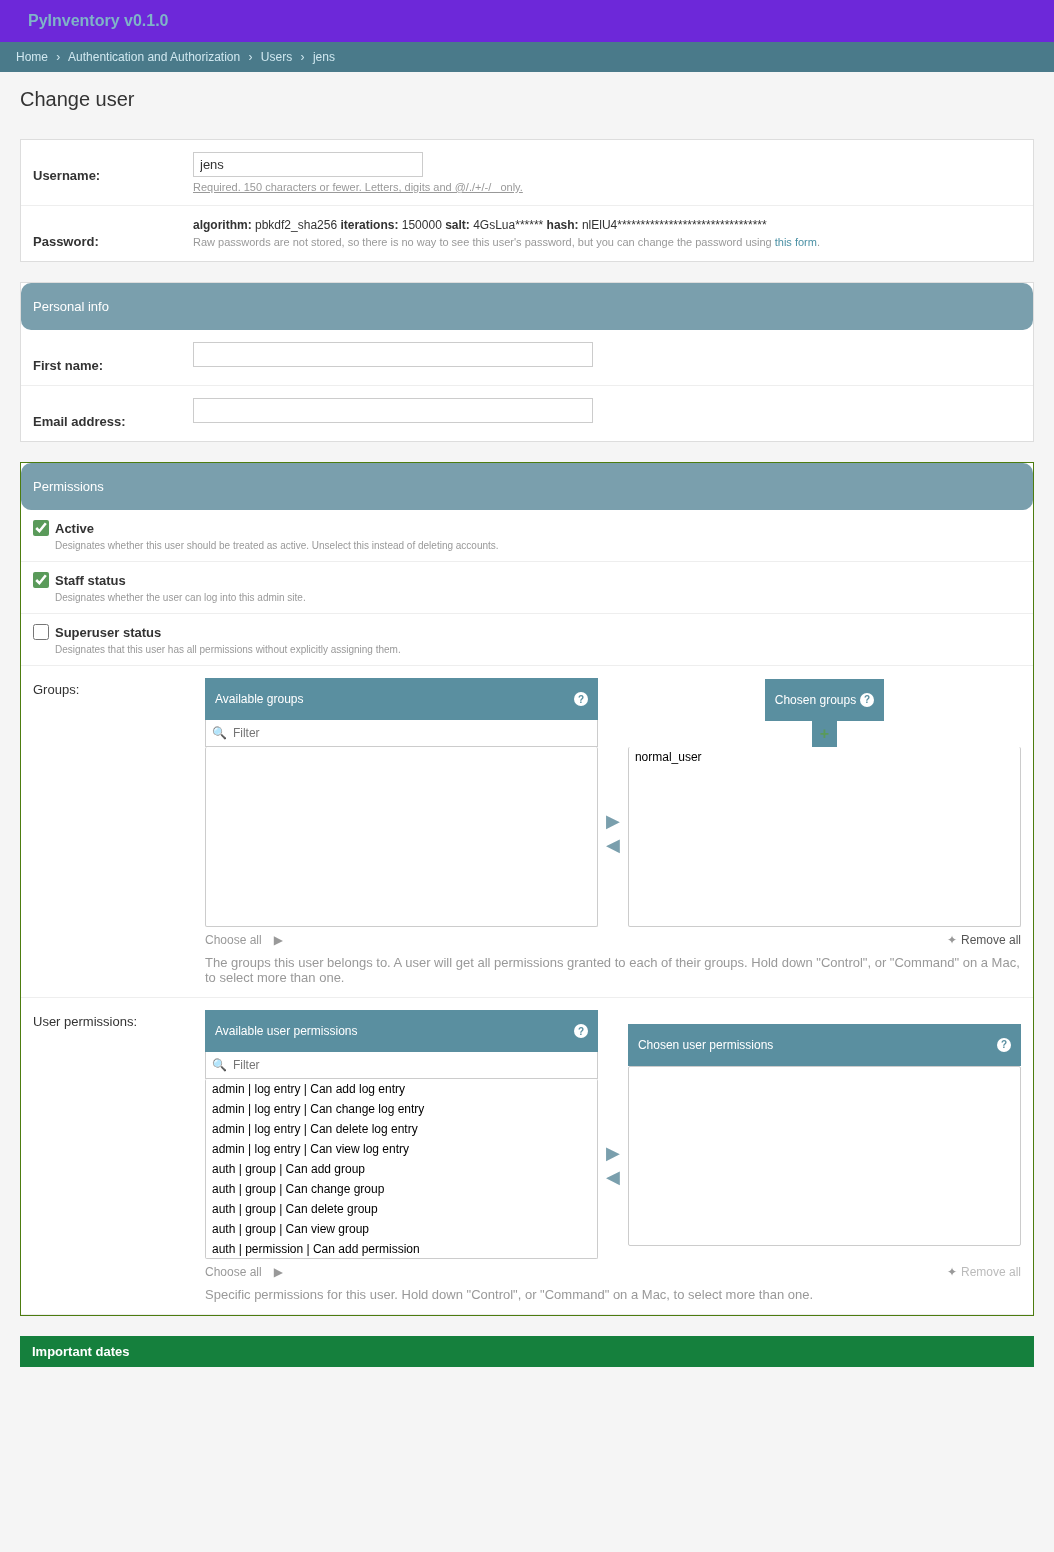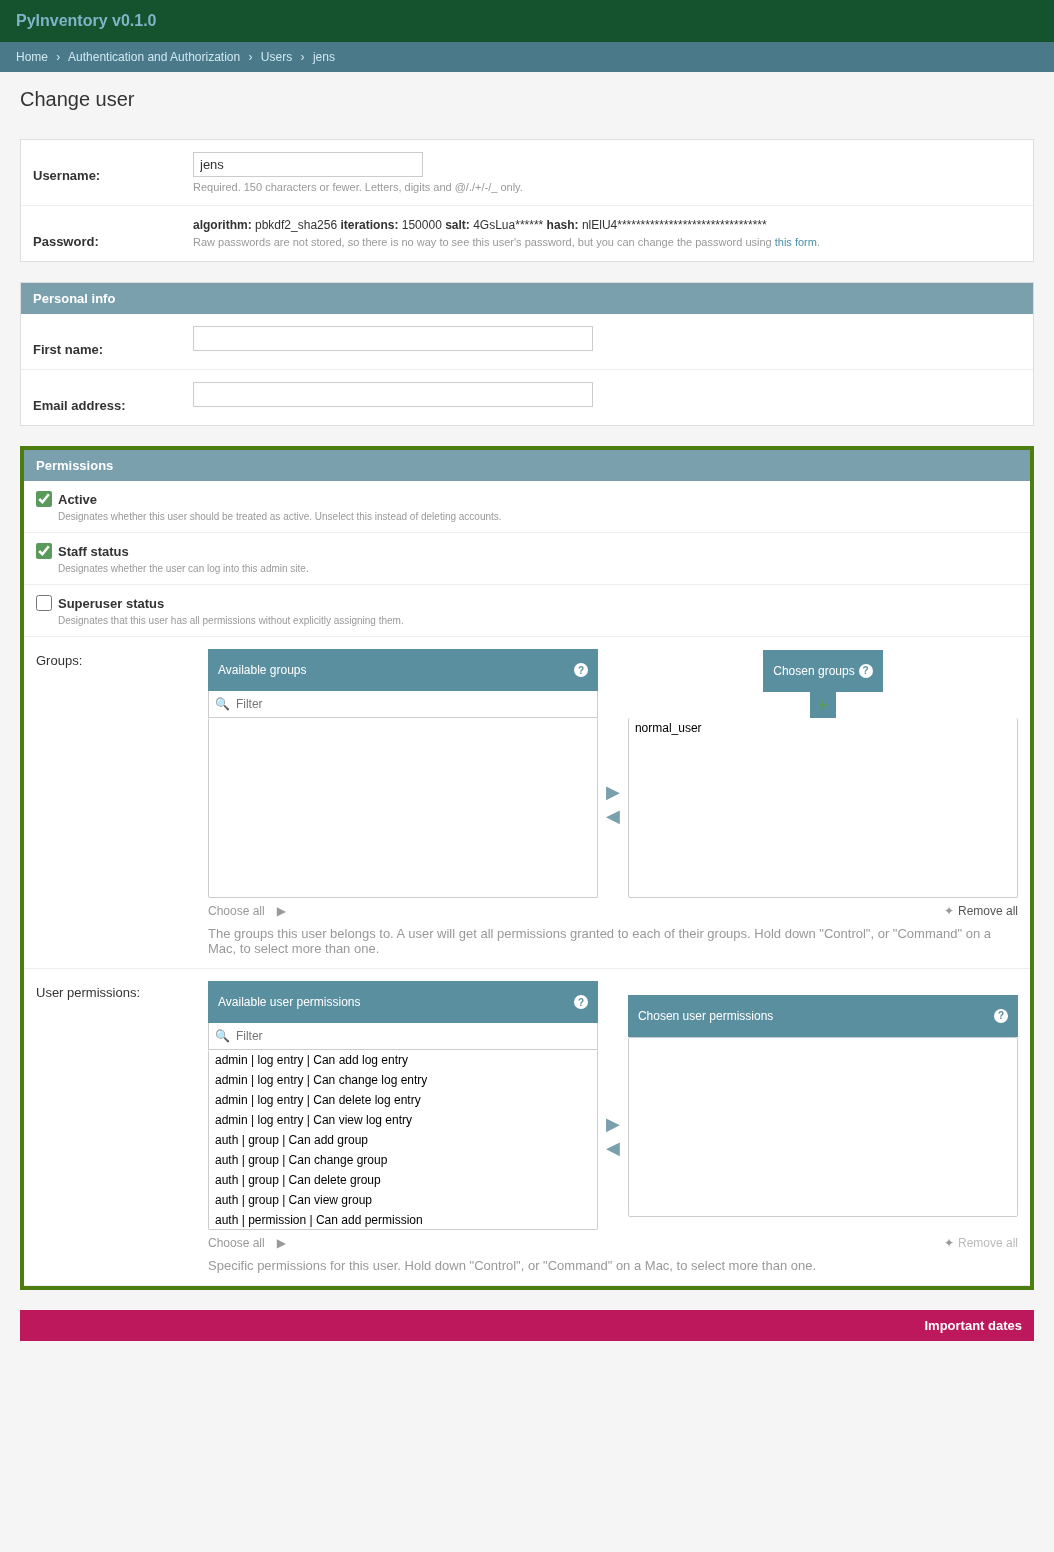--- a/index.html
+++ b/index.html
@@ -1,21 +1,21 @@
 <!DOCTYPE html>
 <html><head>
   <meta charset="utf-8">
   <style>
     * { box-sizing: border-box; margin: 0; padding: 0; }
     body { font-family: Arial, sans-serif; font-size: 13px; background: #f5f5f5; color: #333; }
 
     
     .app-header {
-      background: #14532d;
-      padding: 12px 16px;
+      background: #6d28d9;
+      padding: 12px 28px;
       color: #a8c4d0;
       font-size: 16px;
       font-weight: bold;
     }
     .app-header span { color: #7fb3c8; }
 
     
     .breadcrumb {
       background: #4a7a8a;
       padding: 8px 16px;
@@ -35,23 +35,24 @@
       margin-bottom: 20px;
       padding-bottom: 8px;
     }
 
     
     .form-section { background: #fff; border: 1px solid #ddd; margin-bottom: 20px; }
 
     .section-header {
       background: #7a9fad;
       color: #fff;
-      padding: 8px 12px;
-      font-size: 13px;
-      font-weight: bold;
+      padding: 16px 12px;
+      font-size: 13px;
+      font-weight: normal;
+      border-radius: 10px;
     }
 
     .form-row {
       display: flex;
       align-items: flex-start;
       padding: 12px 12px;
       border-bottom: 1px solid #eee;
     }
     .form-row:last-child { border-bottom: none; }
 
@@ -73,29 +74,30 @@
       border: 1px solid #ccc;
       font-size: 13px;
       color: #333;
     }
     .form-input-wide { width: 100%; max-width: 400px; }
 
     .help-text {
       font-size: 11px;
       color: #999;
       margin-top: 4px;
+      text-decoration: underline;
     }
 
     .password-info { font-size: 12px; color: #333; }
     .password-info strong { color: #333; }
     .password-raw { font-size: 11px; color: #999; margin-top: 4px; }
     .password-raw a { color: #4a90a4; text-decoration: none; }
 
     
-    .permissions-section { background: #fff; border: 4px solid #4d7c0f; margin-bottom: 20px; }
+    .permissions-section { background: #fff; border: 1px solid #4d7c0f; margin-bottom: 20px; }
 
     .perm-row {
       padding: 10px 12px;
       border-bottom: 1px solid #eee;
     }
     .perm-row:last-child { border-bottom: none; }
 
     .checkbox-label {
       display: flex;
       align-items: center;
@@ -237,27 +239,26 @@
     }
 
     .dual-note {
       font-size: 13px;
       color: #999;
       margin-top: 8px;
     }
 
     
     .important-dates-header {
-      background: #be185d;
+      background: #15803d;
       color: #fff;
       padding: 8px 12px;
       font-size: 13px;
       font-weight: bold;
       margin-top: 20px;
-      text-align: right;
     }
 
     
     .list-select::-webkit-scrollbar { width: 8px; }
     .list-select::-webkit-scrollbar-track { background: #f1f1f1; }
     .list-select::-webkit-scrollbar-thumb { background: #5a9a5a; border-radius: 4px; }
 
     .chosen-panel-wrapper {
       position: relative;
     }

